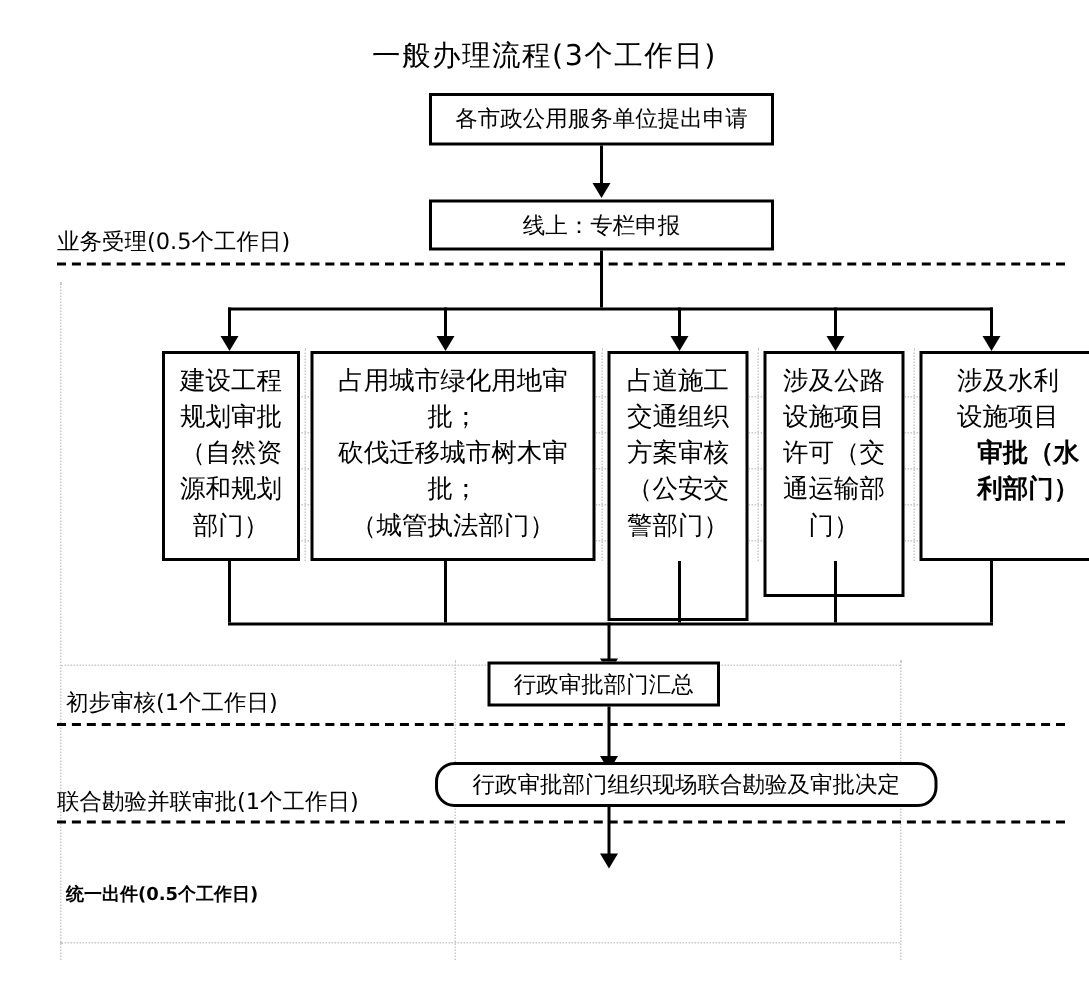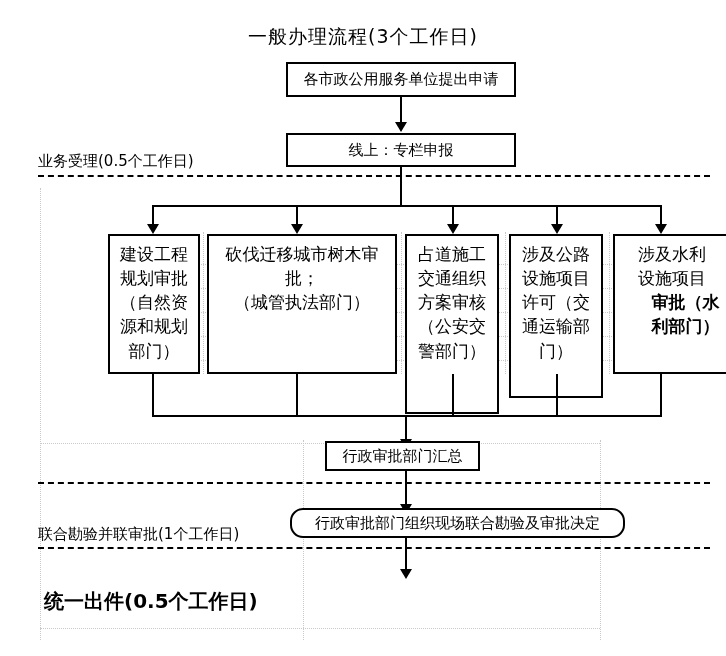--- a/index.html
+++ b/index.html
@@ -60,21 +60,21 @@
     line-height:1.42;
   }
   .box .b{font-weight:bold;margin-left:27px;}
   
   .stage-label{
     position:absolute;
     font-size:15px;
     white-space:nowrap;
     background:transparent;
   }
-  .stage-label.bold{font-weight:bold;font-size:20px;}
+  .stage-label.bold{font-weight:bold;font-size:12px;}
   
   .dashed{
     position:absolute;
     height:0;
     border-top:2px dashed #000;
   }
   
   .vline{
     position:absolute;
     width:0;
@@ -145,20 +145,21 @@
       <div>建设工程</div>
       <div>规划审批</div>
       <div>（自然资</div>
       <div>源和规划</div>
       <div>部门）</div>
     </div>
   </div>
 
   <div class="box tall" style="left:207px; top:234px; width:190px; height:140px;">
     <div>
+      <div>占用城市绿化用地审批；</div>
       <div>砍伐迁移城市树木审批；</div>
       <div>（城管执法部门）</div>
     </div>
   </div>
 
   <div class="box tall" style="left:405px; top:234px; width:94px; height:180px;">
     <div>
       <div>占道施工</div>
       <div>交通组织</div>
       <div>方案审核</div>
@@ -193,20 +194,21 @@
   <div class="vline" style="left:660px; top:374px; height:41px;"></div>
 
   <div class="hline" style="left:152px; top:415px; width:510px;"></div>
 
   <div class="vline" style="left:405px; top:415px; height:25px;"></div>
   <div class="arrow" style="left:400px; top:439px;"></div>
 
   <div class="box" style="left:325px; top:441px; width:155px; height:30px;">行政审批部门汇总</div>
 
   <div class="dashed" style="left:38px; top:482px; width:672px;"></div>
+  <div class="stage-label" style="left:44px; top:459px;">初步审核(1个工作日)</div>
 
   <div class="vline" style="left:405px; top:471px; height:34px;"></div>
   <div class="arrow" style="left:400px; top:504px;"></div>
 
   <div class="box" style="left:290px; top:508px; width:335px; height:30px;border-radius:13px;">行政审批部门组织现场联合勘验及审批决定</div>
 
   <div class="dashed" style="left:38px; top:547px; width:672px;"></div>
   <div class="stage-label" style="left:38px; top:525px;">联合勘验并联审批(1个工作日)</div>
 
   <div class="vline" style="left:405px; top:538px; height:32px;"></div>

